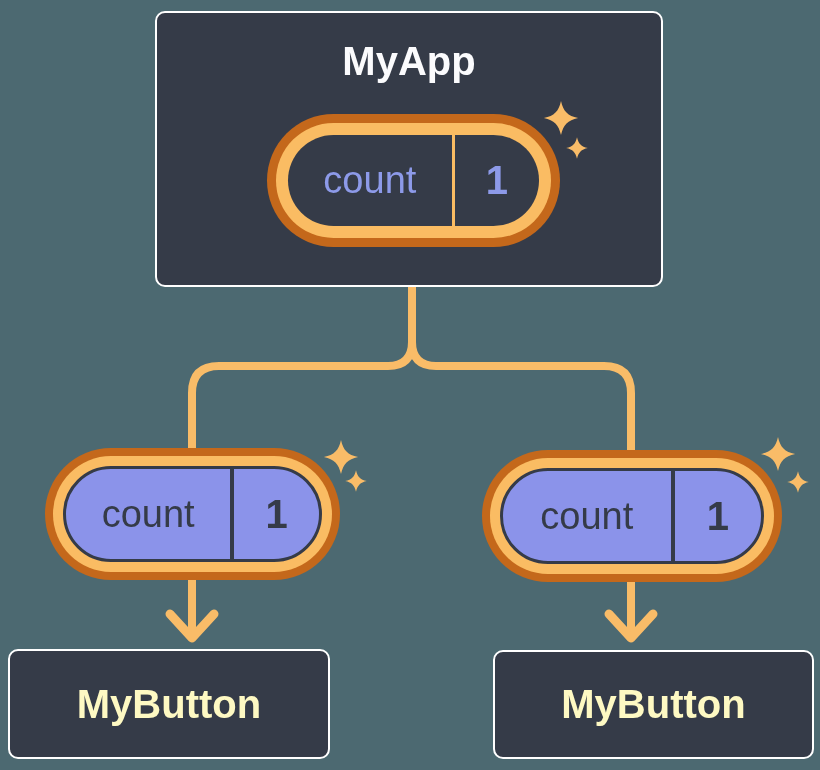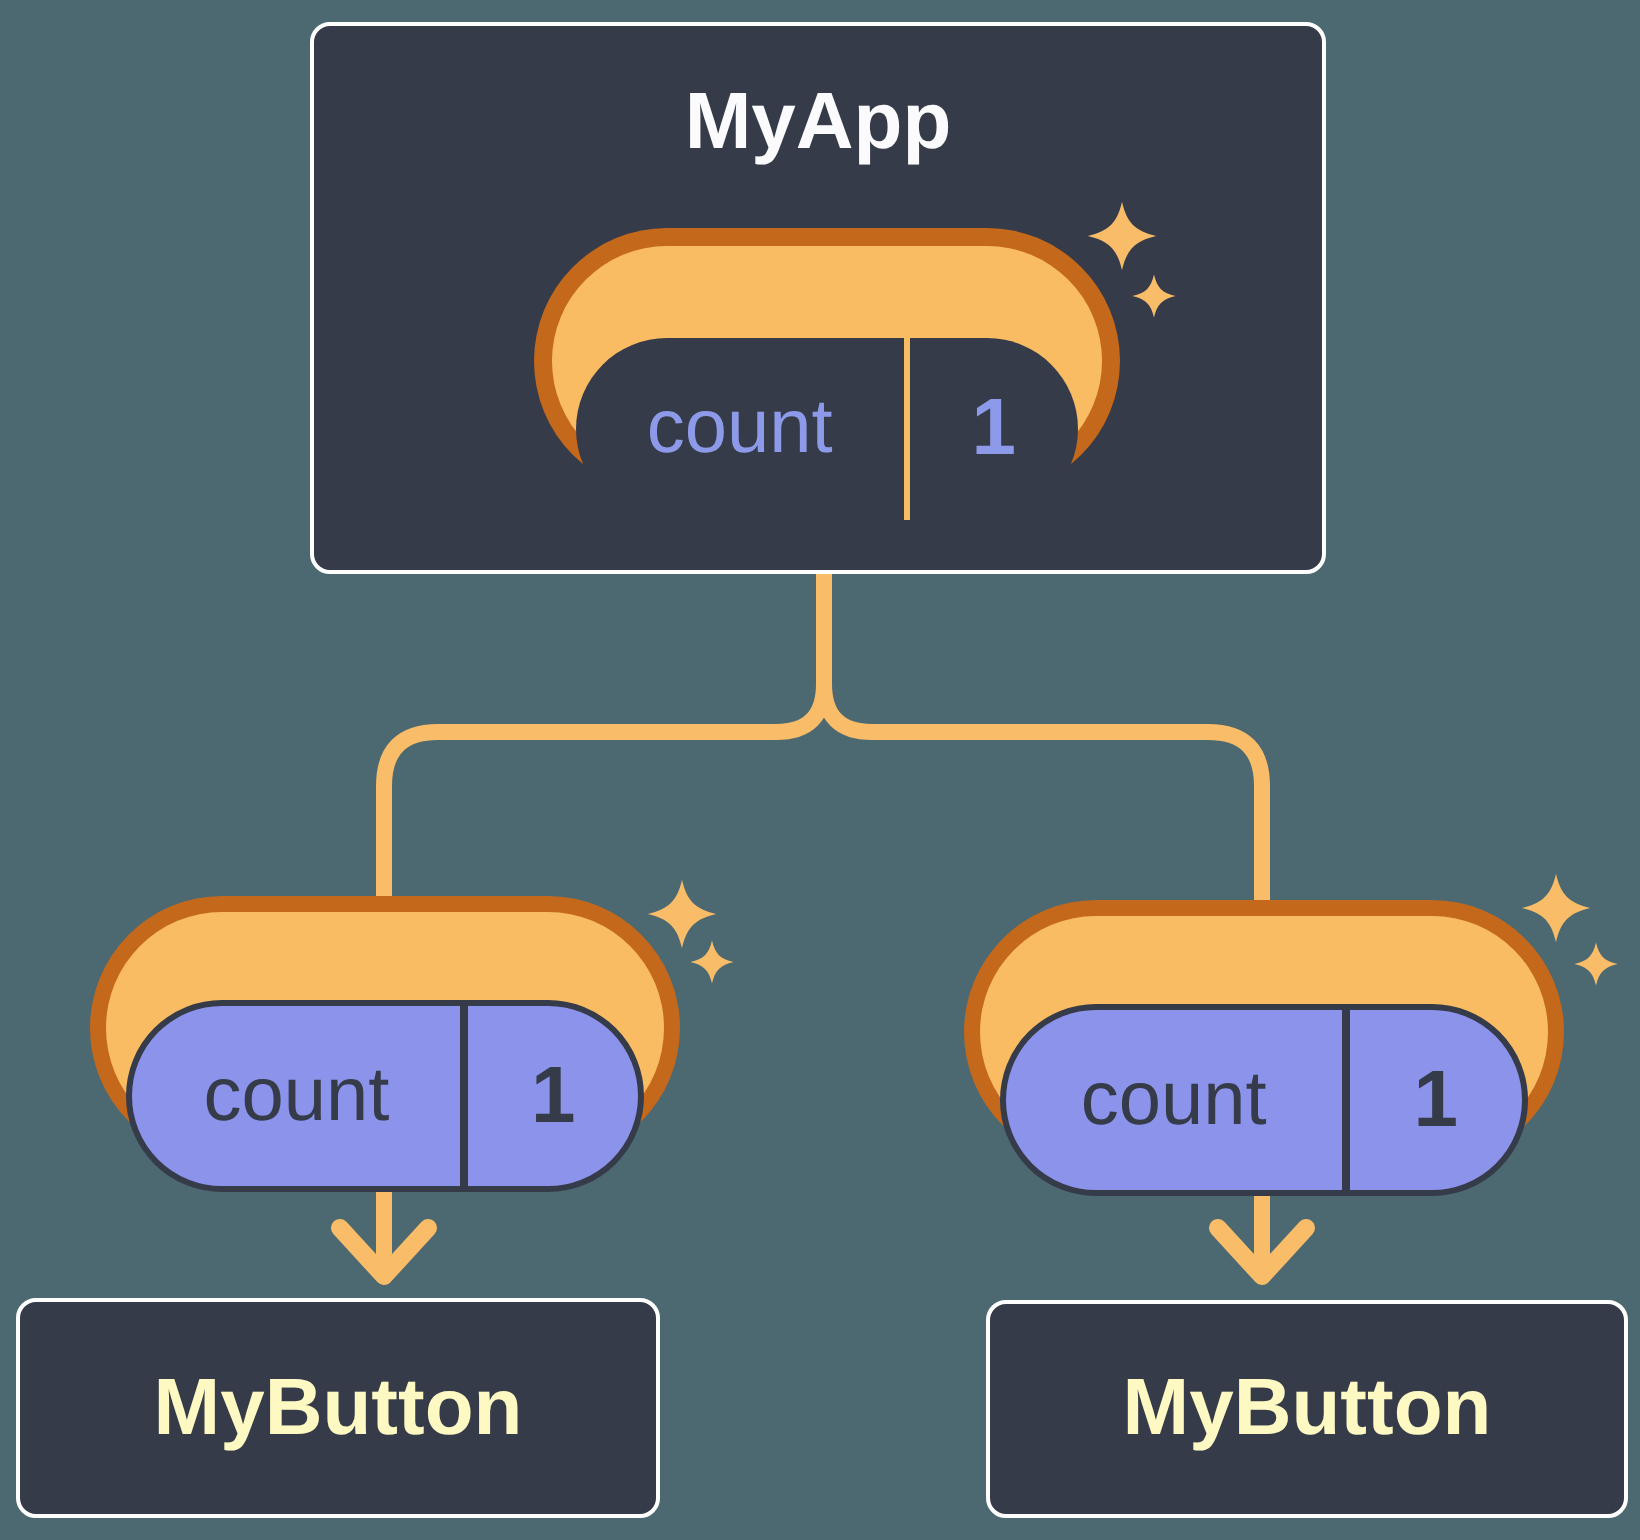--- a/index.html
+++ b/index.html
@@ -36,21 +36,21 @@
   .node-btn-right{left:493px;top:650px;width:321px;height:109px;}
 
   .pill{position:absolute;z-index:2;border-radius:999px;background:#C4681B;box-sizing:border-box;}
   .pill-root{left:110px;top:101px;width:293px;height:133px;padding:9px;}
   .pill-child-left{left:45px;top:448px;width:295px;height:132px;padding:8px;}
   .pill-child-right{left:482px;top:450px;width:300px;height:132px;padding:8px;}
   .pill-mid{height:100%;border-radius:999px;background:#FABC63;box-sizing:border-box;}
   .pill-root .pill-mid{padding:12px;}
   .pill-child .pill-mid{padding:10px;}
   .pill-inner{
-    height:100%;border-radius:999px;display:flex;overflow:hidden;box-sizing:border-box;margin-top:34px;
+    height:100%;border-radius:999px;display:flex;overflow:hidden;box-sizing:border-box;
   }
   .pill-root .pill-inner{background:#353B48;color:#8D9AE9;}
   .pill-child .pill-inner{background:#8B93EA;border:3px solid #353B48;color:#353B48;}
   .pill-key{flex:66;display:flex;align-items:center;justify-content:center;font-size:38px;}
   .pill-divider{width:3px;}
   .pill-root .pill-divider{background:#FABC63;}
   .pill-child .pill-divider{width:4px;background:#353B48;}
   .pill-value{flex:34;display:flex;align-items:center;justify-content:center;font-size:40px;font-weight:700;}
 
   .sparkle{position:absolute;z-index:3;}

